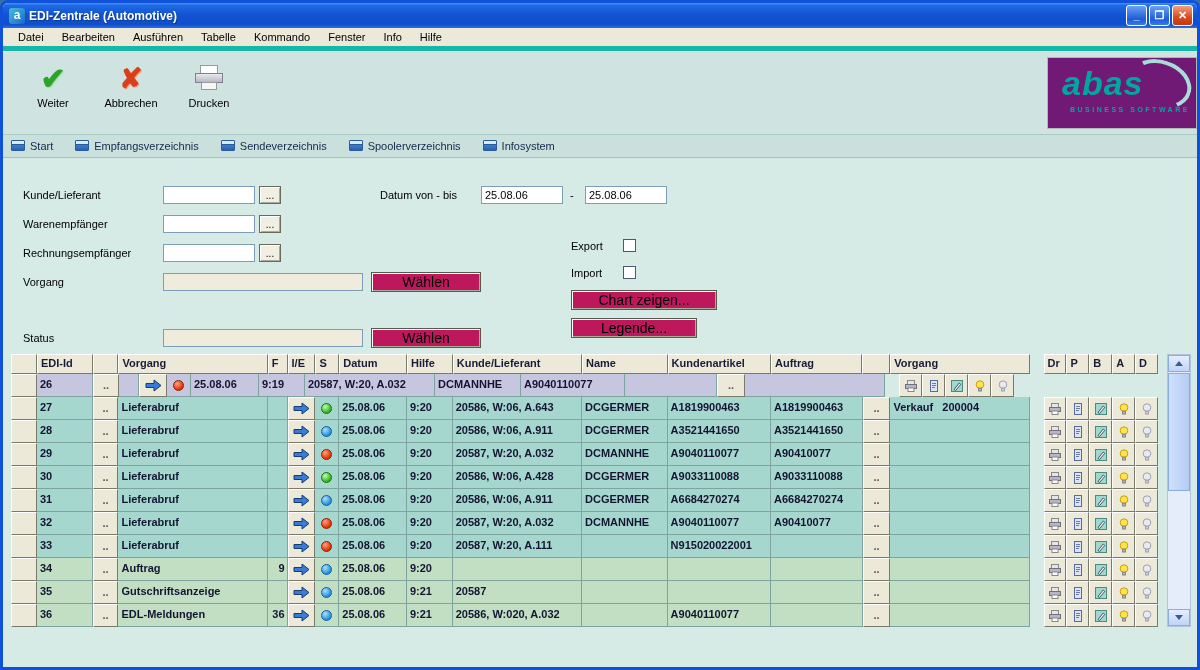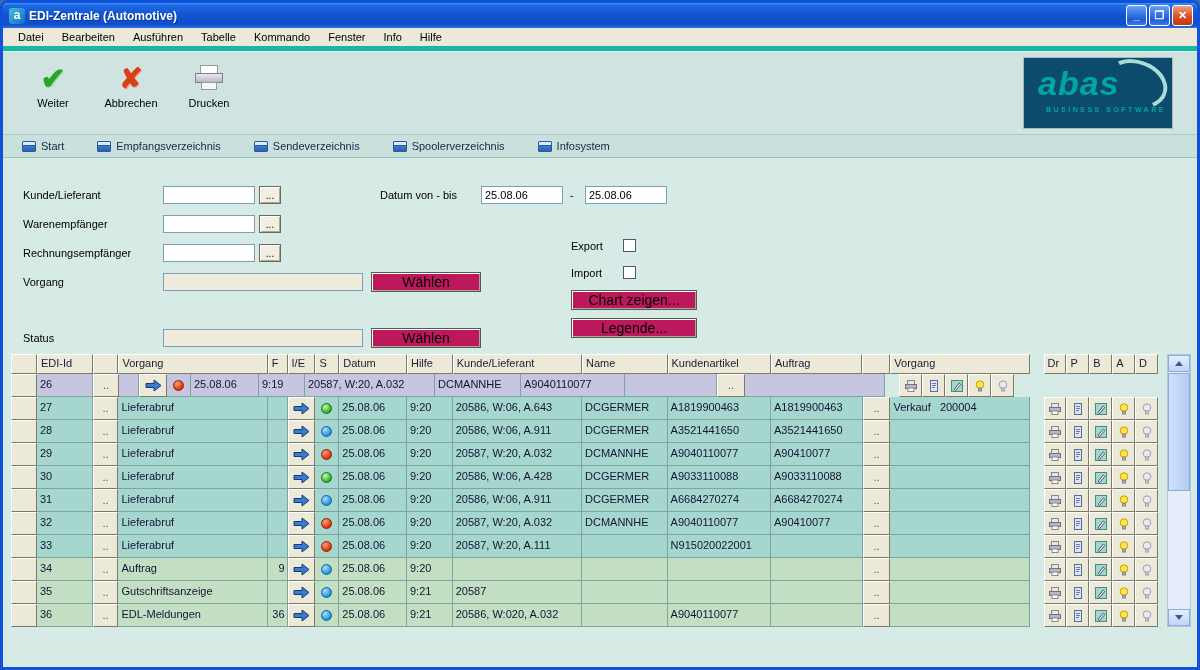--- a/index.html
+++ b/index.html
@@ -35,53 +35,53 @@
   .ico-check { color:#2ca32c; font-size:30px; font-weight:bold; text-shadow:1px 1px 1px #9adf9a; }
   .ico-cross { color:#d8401c; font-size:28px; font-weight:bold; text-shadow:1px 1px 0 #f4a890; }
   .printer { position:relative; width:30px; height:26px; }
   .printer .pr-paper { position:absolute; left:6px; top:0; width:18px; height:9px; background:#fff; border:1px solid #999; }
   .printer .pr-body  { position:absolute; left:1px; top:8px; width:28px; height:10px;
     background:linear-gradient(180deg,#e8e8ee,#b8b8c4); border:1px solid #808090; }
   .printer .pr-out   { position:absolute; left:7px; top:17px; width:16px; height:8px; background:#f6f6f6; border:1px solid #999; }
   .tool-label { margin-top:1px; }
 
   
-  .logo-panel { position:absolute; right:24px; top:6px; width:150px; height:72px; background:#0c4a6e;
+  .logo-panel { position:absolute; right:0; top:6px; width:150px; height:72px; background:#701a75;
     border:1px solid #b0b8b8; overflow:hidden; }
   .logo-swoosh { position:absolute; right:4px; top:2px; width:64px; height:48px;
     border:4px solid #a8dcd8; border-left-color:transparent; border-bottom-color:transparent;
     border-radius:50%; transform:rotate(18deg); }
   .logo-brand { position:absolute; left:14px; top:8px; font-size:34px; font-weight:bold;
     color:#00a7a0; font-style:italic; letter-spacing:1px; line-height:34px; }
   .logo-tagline { position:absolute; left:22px; top:48px; font-size:7px; letter-spacing:2.5px;
     color:#00a7a0; font-weight:bold; }
 
   
   .tabbar { height:23px; flex:0 0 23px; background:#c9e0dc; display:flex; align-items:center;
     padding-left:8px; border-bottom:1px solid #9fc4be; }
-  .tab { display:flex; align-items:center; margin-right:22px; color:#13284a;margin-left:11px; }
+  .tab { display:flex; margin-right:22px; color:#13284a; }
   .tab-ico { width:14px; height:11px; margin-right:5px; border:1px solid #2a5a9a; border-radius:1px;
     background:linear-gradient(180deg,#8fc0f0 0%,#3f7cc8 45%,#2a62b4 100%); }
   .tab-ico::before { content:""; display:block; height:3px; background:#d8ecff; border-bottom:1px solid #2a5a9a; }
 
   
   .filters { height:196px; flex:0 0 196px; position:relative; background:#d6eae6; }
   .flabel { position:absolute; left:20px; }
   .txt { position:absolute; height:18px; border:1px solid #7f9db9; background:#fff; font-size:11px;
     padding:0 3px; font-family:"Liberation Sans",sans-serif; }
   .txt.dis { background:#efecdd; }
   .browse { position:absolute; width:22px; height:18px; background:#f1efe2; border:1px solid #6a6a5a;
     box-shadow:inset 1px 1px 0 #fff, inset -1px -1px 0 #aca899; font-size:10px; line-height:15px; text-align:center; }
   .pushbtn { position:absolute; height:20px; background:#be185d; border:1px solid #5a5a4a;
     box-shadow:inset 1px 1px 0 #fff, inset -1px -1px 0 #aca899; text-align:center;
     font-size:14px; line-height:18px; font-family:"Liberation Sans",sans-serif; }
   .chk { position:absolute; width:13px; height:13px; background:#fff; border:1px solid #4a5a6a; }
 
   
-  .tableregion { flex:0 0 273px; display:flex; padding-left:8px; }
+  .tableregion { flex:0 0 273px; display:flex; padding-left:8px;font-weight:bold; }
   .grid { width:1147px; }
   .grid-head { display:flex; height:20px; }
   .hcell { background:#ece9d8; border-top:1px solid #fff; border-left:1px solid #fff;
     border-right:1px solid #7a7a6a; border-bottom:1px solid #7a7a6a;
     padding:2px 0 0 3px; overflow:hidden; white-space:nowrap; color:#1b1b35; }
   .hcell.gapcol { background:transparent; border-color:transparent; }
   .grid-body {}
   .trow { display:flex; height:23px; }
   .cell { border-right:1px solid #7da49e; border-bottom:1px solid #7da49e; overflow:hidden;
     white-space:nowrap; padding:4px 0 0 3px; color:#141432; }
@@ -230,21 +230,21 @@
     <span class="flabel" style="left:377px; top:31px">Datum von - bis</span>
     <input class="txt" style="left: 478px; top: 28px; width: 82px;" value="25.08.06">
     <span class="flabel" style="left:567px; top:31px">-</span>
     <input class="txt" style="left: 582px; top: 28px; width: 82px;" value="25.08.06">
 
     <span class="flabel" style="left:568px; top:82px">Export</span>
     <span class="chk" style="left:620px; top:81px"></span>
     <span class="flabel" style="left:568px; top:109px">Import</span>
     <span class="chk" style="left:620px; top:108px"></span>
 
-    <button class="pushbtn" style="left:568px; top:132px; width:126px">Chart zeigen...</button>
+    <button class="pushbtn" style="left:568px; top:132px; width:146px">Chart zeigen...</button>
     <button class="pushbtn" style="left:568px; top:160px; width:126px">Legende...</button>
   </div>
 
   <div class="tableregion">
     <div class="grid">
       <div class="grid-head">
         <span class="hcell c0"></span>
         <span class="hcell c1">EDI-Id</span>
         <span class="hcell c2"></span>
         <span class="hcell c3">Vorgang</span>

